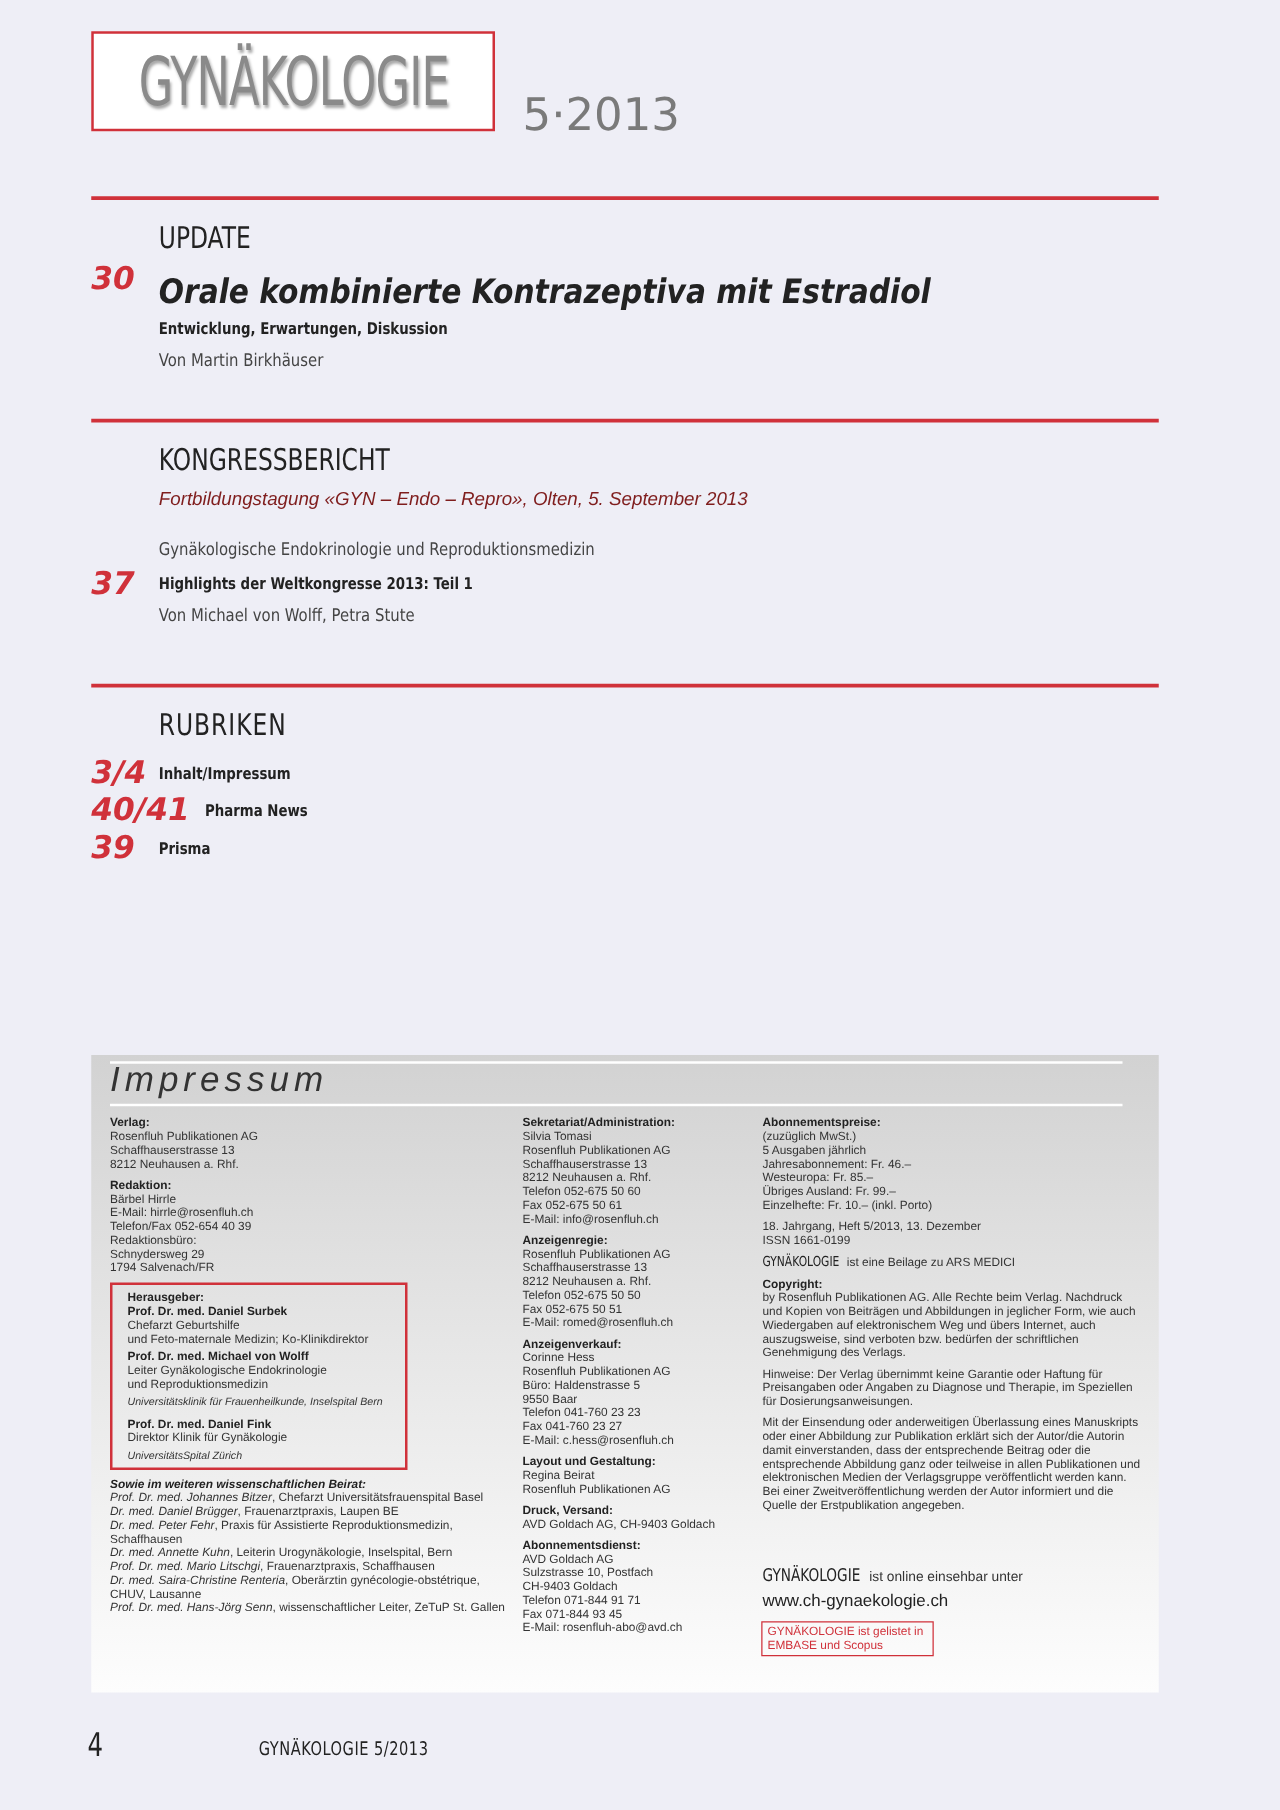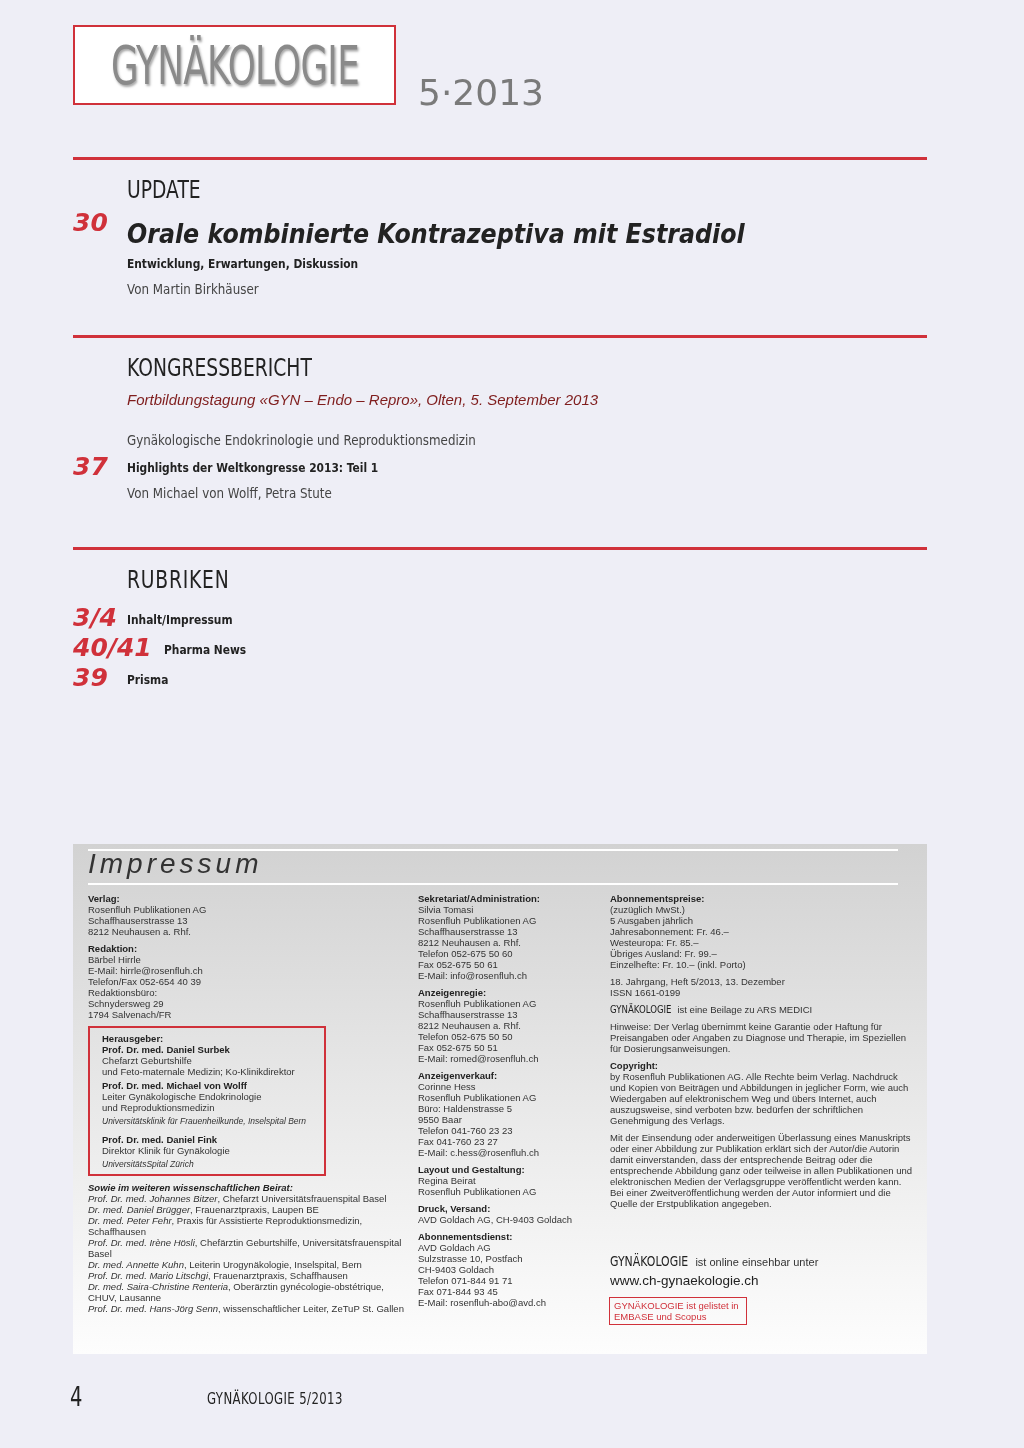--- a/index.html
+++ b/index.html
@@ -167,21 +167,20 @@
     <div class="lbl ln">Prof. Dr. med. Daniel Fink</div>
     <div class="ln">Direktor Klinik für Gynäkologie</div>
     <div style="height:3px"></div>
     <div class="ln it">UniversitätsSpital Zürich</div>
   </div>
   <div class="beirat">
     <div class="lbl it">Sowie im weiteren wissenschaftlichen Beirat:</div>
     <div><span class="it">Prof. Dr. med. Johannes Bitzer</span><span>, Chefarzt Universitätsfrauenspital Basel</span></div>
     <div><span class="it">Dr. med. Daniel Brügger</span><span>, Frauenarztpraxis, Laupen BE</span></div>
     <div><span class="it">Dr. med. Peter Fehr</span><span>, Praxis für Assistierte Reproduktionsmedizin, Schaffhausen</span></div>
-    <div><span class="it">Prof. Dr. med. Irène Hösli</span><span>, Chefärztin Geburtshilfe, Universitätsfrauenspital Basel</span></div>
     <div><span class="it">Dr. med. Annette Kuhn</span><span>, Leiterin Urogynäkologie, Inselspital, Bern</span></div>
     <div><span class="it">Prof. Dr. med. Mario Litschgi</span><span>, Frauenarztpraxis, Schaffhausen</span></div>
     <div><span class="it">Dr. med. Saira-Christine Renteria</span><span>, Oberärztin gynécologie-obstétrique, CHUV, Lausanne</span></div>
     <div><span class="it">Prof. Dr. med. Hans-Jörg Senn</span><span>, wissenschaftlicher Leiter, ZeTuP St. Gallen</span></div>
   </div>
 </div>
 
 <div class="abs col col2">
   <div class="blk">
     <div class="lbl">Sekretariat/Administration:</div>
@@ -243,25 +242,25 @@
     <div class="ln">Einzelhefte: Fr. 10.– (inkl. Porto)</div>
   </div>
   <div class="blk">
     <div class="ln">18. Jahrgang, Heft 5/2013, 13. Dezember</div>
     <div class="ln">ISSN 1661-0199</div>
   </div>
   <div class="blk ln">
     <span class="gyn-inline">GYNÄKOLOGIE</span>
     <span>ist eine Beilage zu ARS MEDICI</span>
   </div>
-  <div class="blk para">Hinweise: Der Verlag übernimmt keine Garantie oder Haftung für Preisangaben oder Angaben zu Diagnose und Therapie, im Speziellen für Dosierungsanweisungen.</div>
   <div class="blk">
     <div class="lbl">Copyright:</div>
     <div class="para">by Rosenfluh Publikationen AG. Alle Rechte beim Verlag. Nachdruck und Kopien von Beiträgen und Abbildungen in jeglicher Form, wie auch Wiedergaben auf elektronischem Weg und übers Internet, auch auszugsweise, sind verboten bzw. bedürfen der schriftlichen Genehmigung des Verlags.</div>
   </div>
+  <div class="blk para">Hinweise: Der Verlag übernimmt keine Garantie oder Haftung für Preisangaben oder Angaben zu Diagnose und Therapie, im Speziellen für Dosierungsanweisungen.</div>
   <div class="blk para">Mit der Einsendung oder anderweitigen Überlassung eines Manuskripts oder einer Abbildung zur Publikation erklärt sich der Autor/die Autorin damit einverstanden, dass der entsprechende Beitrag oder die entsprechende Abbildung ganz oder teilweise in allen Publikationen und elektronischen Medien der Verlagsgruppe veröffentlicht werden kann. Bei einer Zweitveröffentlichung werden der Autor informiert und die Quelle der Erstpublikation angegeben.</div>
 </div>
 
 <div class="abs online">
   <span class="gyn-big">GYNÄKOLOGIE</span>
   <span>ist online einsehbar unter</span>
 </div>
 <div class="abs url">www.ch-gynaekologie.ch</div>
 <div class="abs embase">GYNÄKOLOGIE ist gelistet in EMBASE und Scopus</div>
 

